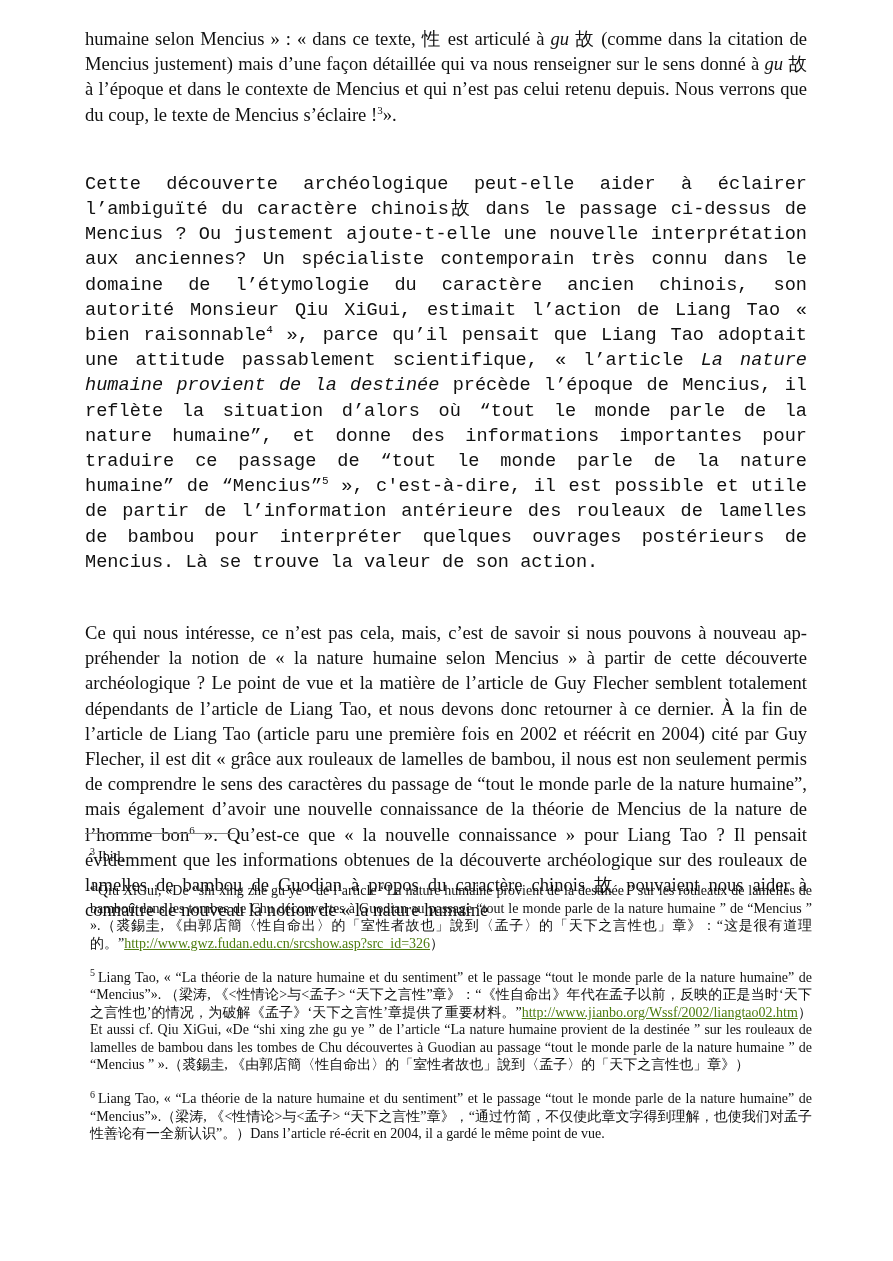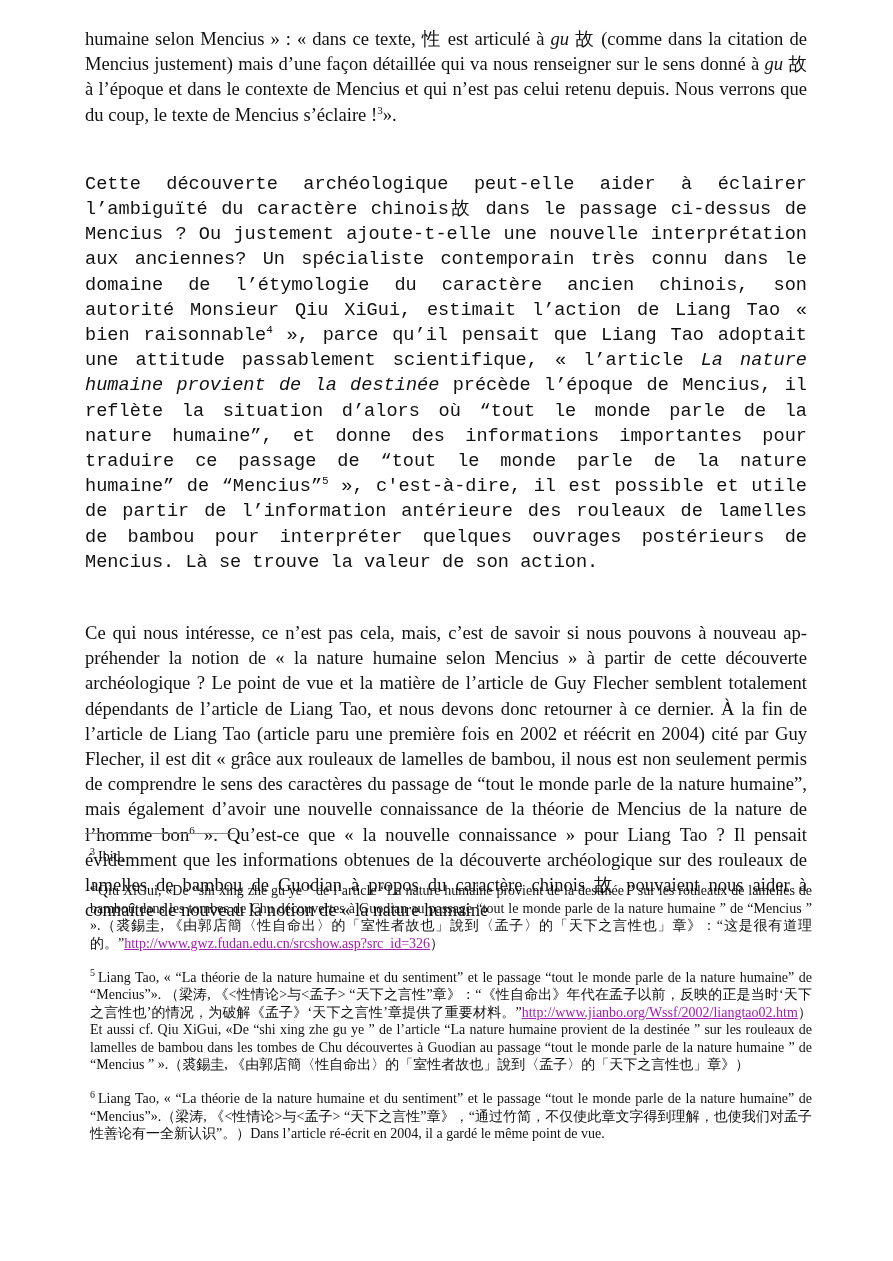--- a/index.html
+++ b/index.html
@@ -54,21 +54,21 @@
       text-align: justify;
       margin: 0 0 17px 0;
     }
     .fn .num {
       font-size: 10px;
       vertical-align: super;
       line-height: 0;
       margin-right: 3px;
     }
     .fn a {
-      color: #a21caf;
+      color: #4d7c0f;
       text-decoration: underline;
     }
     em { font-style: italic; }
   </style>
 </head>
 <body>
 
 <div class="page">
   <p class="para p1"><span>humaine selon Mencius » : « dans ce texte, 性 est articulé à </span><em>gu</em><span> 故 (comme dans la citation de Mencius justement) mais d’une façon détaillée qui va nous renseigner sur le sens donné à </span><em>gu</em><span> 故 à l’époque et dans le contexte de Mencius et qui n’est pas celui retenu depuis. Nous verrons que du coup, le texte de Mencius s’éclaire !</span><sup>3</sup><span>».</span></p>
   <p class="para p2"><span>Cette découverte archéologique peut-elle aider à éclairer l’ambiguïté du caractère chinois故 dans le passage ci-dessus de Mencius ? Ou justement ajoute-t-elle une nouvelle interpréta­tion aux anciennes?  Un spécialiste contemporain très connu dans le domaine de l’étymo­logie du caractère ancien chinois, son autorité Monsieur Qiu XiGui, estimait l’action de Liang Tao « bien raisonnable</span><sup>4</sup><span> », parce qu’il pensait que Liang Tao adoptait une attitude passablement scientifique, « l’article </span><em>La nature humaine provient de la destinée</em><span> précède l’époque de Mencius, il reflète la situation d’alors où “tout le monde parle de la nature hu­maine”, et donne des informations importantes pour traduire ce passage de “tout le monde parle de la nature humaine” de “Mencius”</span><sup>5</sup><span> », c'est-à-dire, il est possible et utile de partir de l’information antérieure des rouleaux de lamelles de bambou pour interpréter quelques ouvrages postérieurs de Mencius. Là se trouve la valeur de son action.</span></p>

